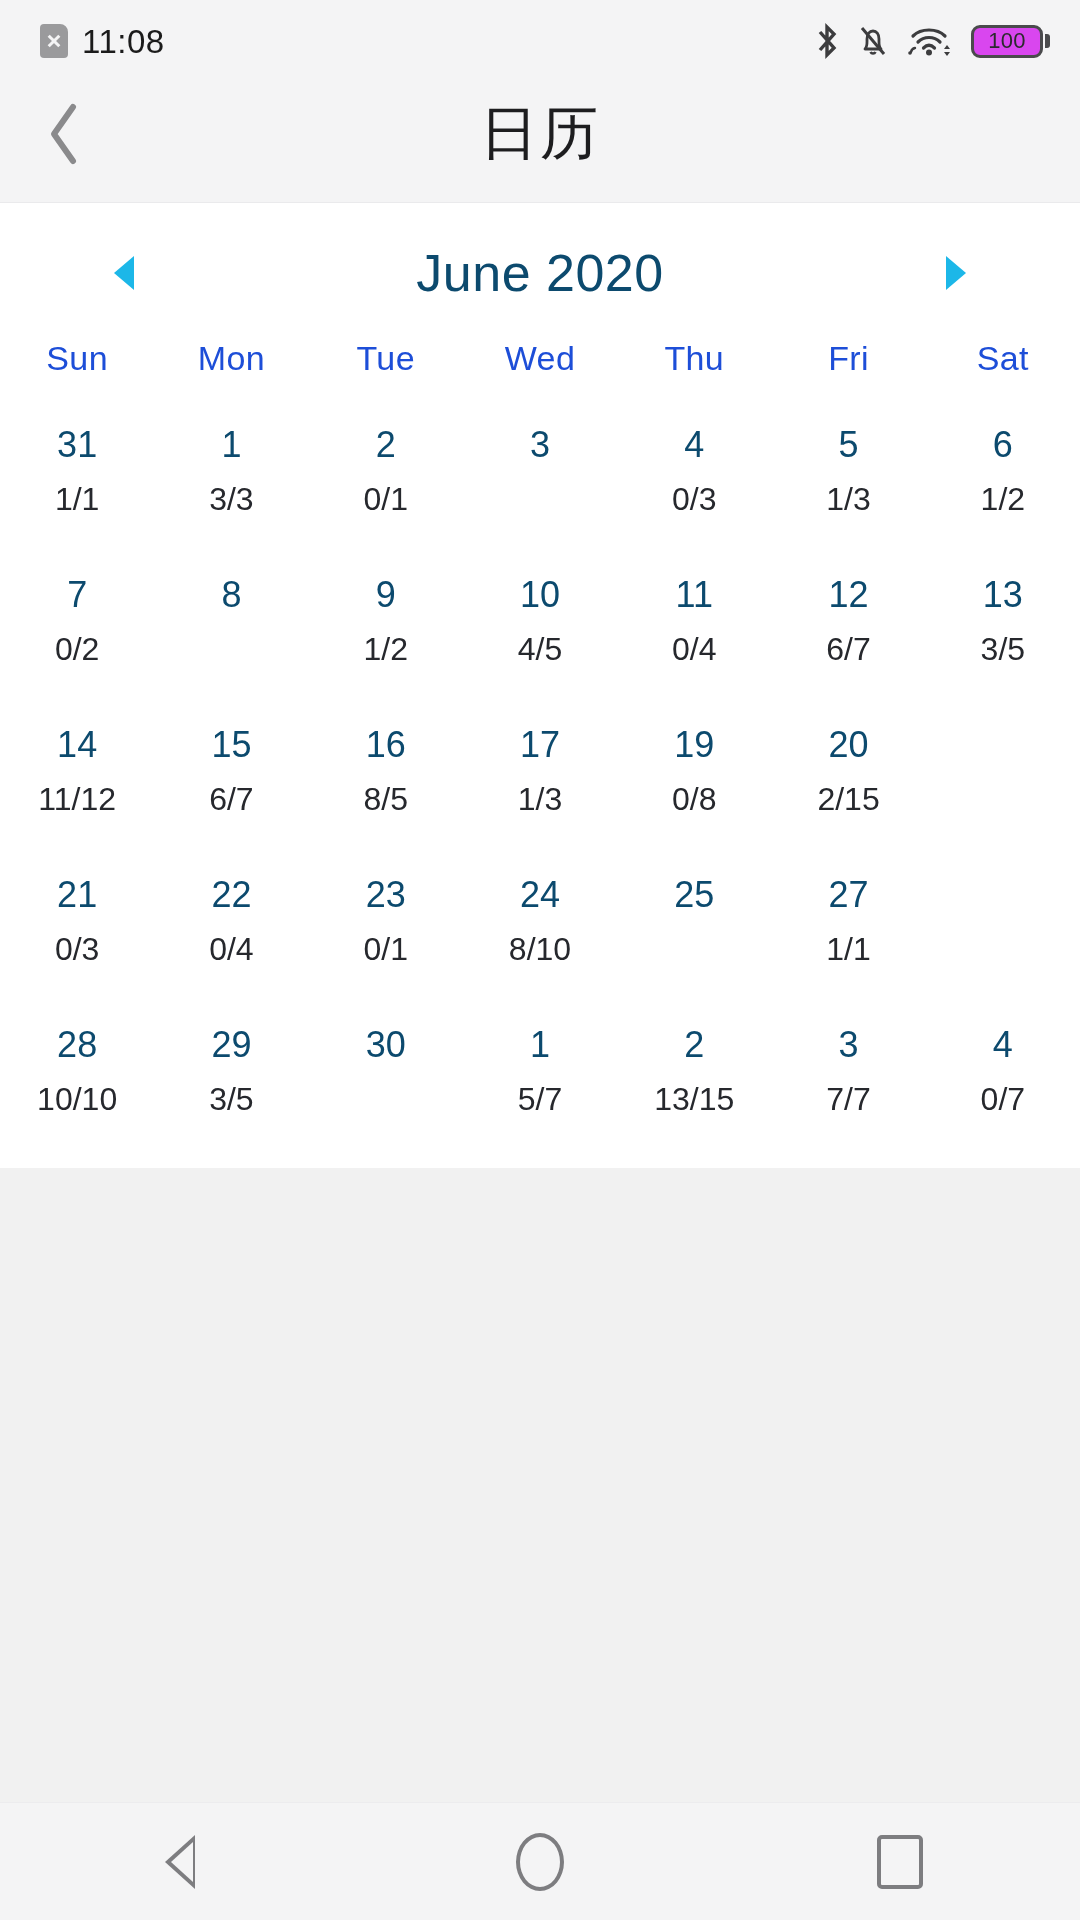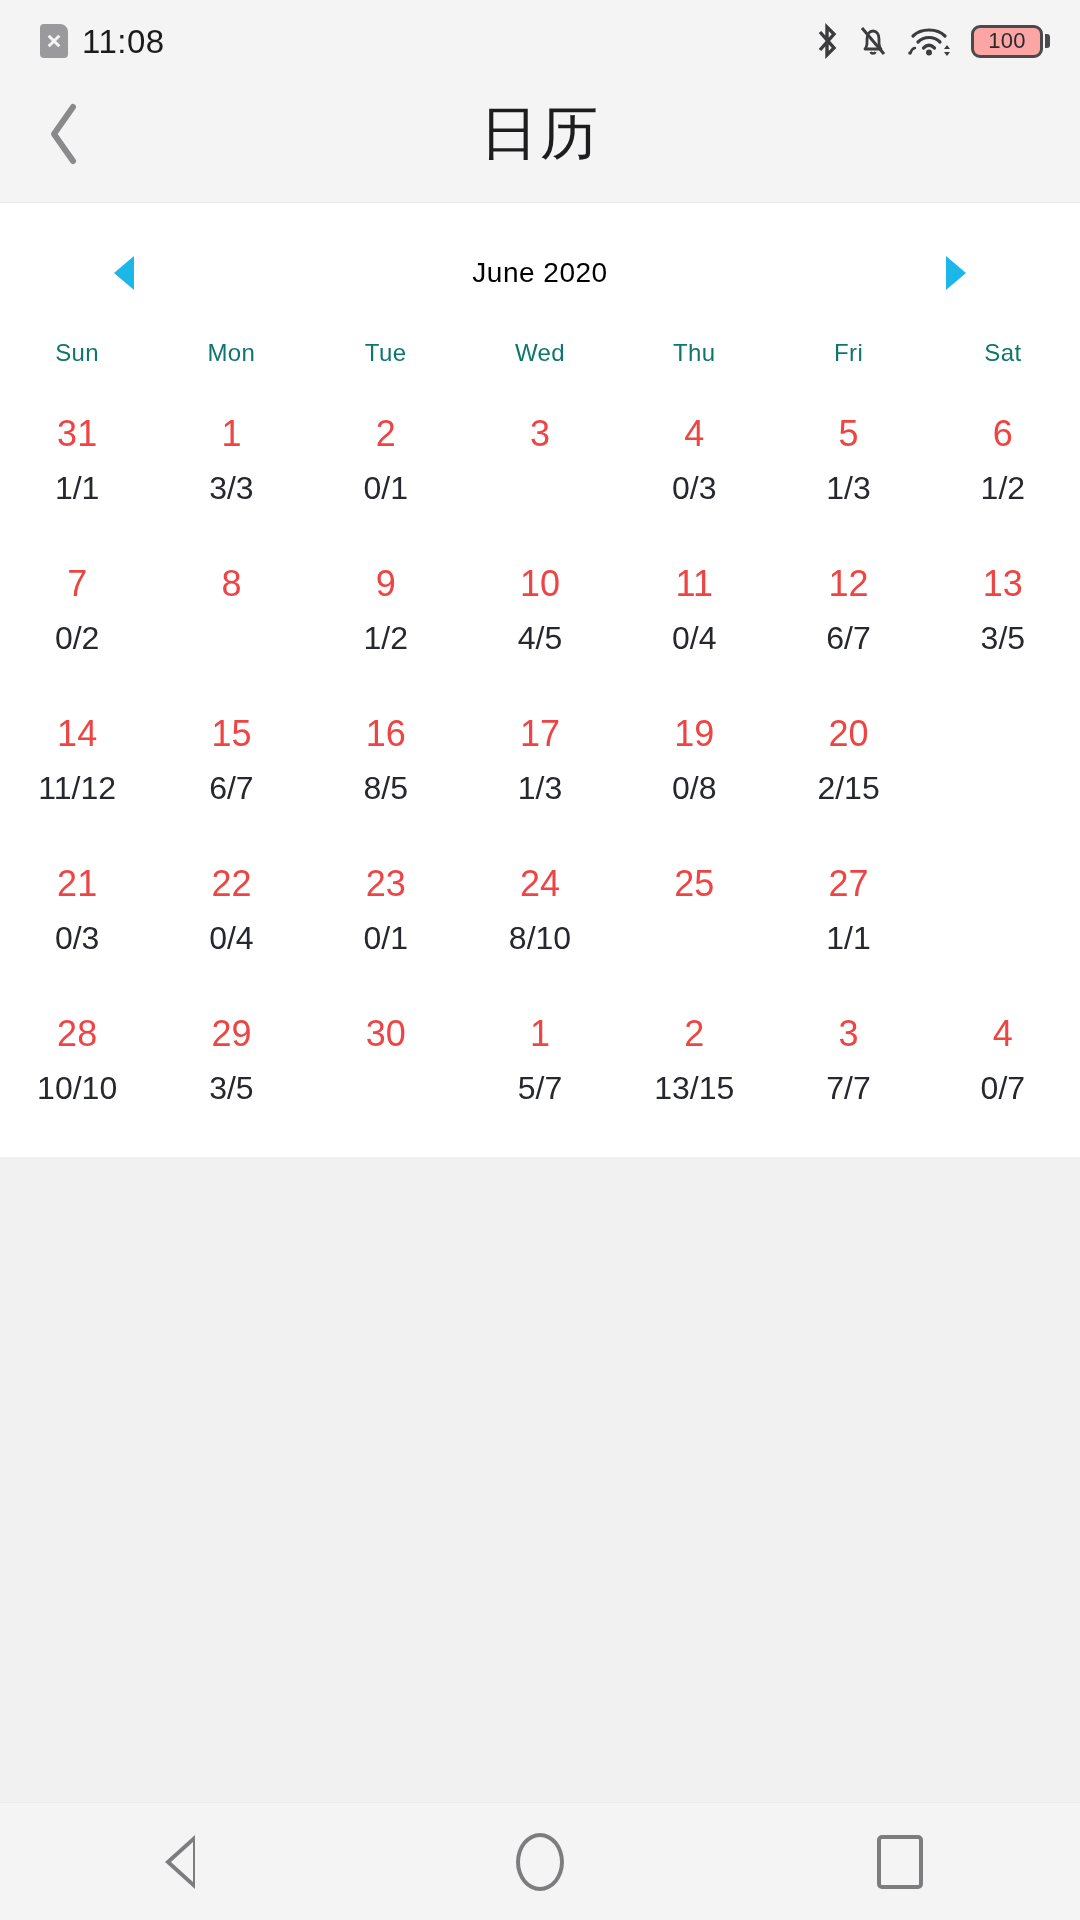--- a/index.html
+++ b/index.html
@@ -72,21 +72,21 @@
 
   .battery {
     display: flex;
     align-items: center;
   }
   .battery-body {
     width: 72px;
     height: 33px;
     border: 3px solid #4a4a4c;
     border-radius: 9px;
-    background: #fca5a5;
+    background: #d946ef;
     display: flex;
     align-items: center;
     justify-content: center;
   }
   .battery-level {
     font-size: 22px;
     color: #2a2a2c;
     line-height: 1;
     letter-spacing: 0.3px;
   }
@@ -149,55 +149,55 @@
   .tri {
     width: 0;
     height: 0;
     border-top: 17px solid transparent;
     border-bottom: 17px solid transparent;
   }
   .tri-left  { border-right: 20px solid #1cb7e8; }
   .tri-right { border-left: 20px solid #1cb7e8; }
 
   .month-label {
-    font-size: 28px;
-    color: #000000;
+    font-size: 52px;
+    color: #0c4a6e;
     letter-spacing: 0.5px;
   }
 
   .week-header,
   .week-row {
     display: grid;
     grid-template-columns: repeat(7, 1fr);
   }
 
   .week-header {
     margin-top: 18px;
     padding-bottom: 10px;
   }
   .dow {
     text-align: center;
-    font-size: 24px;
-    color: #0f766e;
+    font-size: 34px;
+    color: #1d4ed8;
     letter-spacing: 0.4px;
   }
 
   .week-row { margin-top: 28px; }
 
   .day-cell {
     height: 122px;
     display: flex;
     flex-direction: column;
     align-items: center;
     justify-content: flex-start;
     padding-top: 6px;
   }
   .day-num {
     font-size: 36px;
-    color: #ef4444;
+    color: #0c4a6e;
     line-height: 1.25;
   }
   .day-ratio {
     font-size: 32px;
     color: #26282d;
     line-height: 1.3;
     margin-top: 12px;
   }
   .day-cell.empty-ratio .day-ratio { visibility: hidden; }
 

